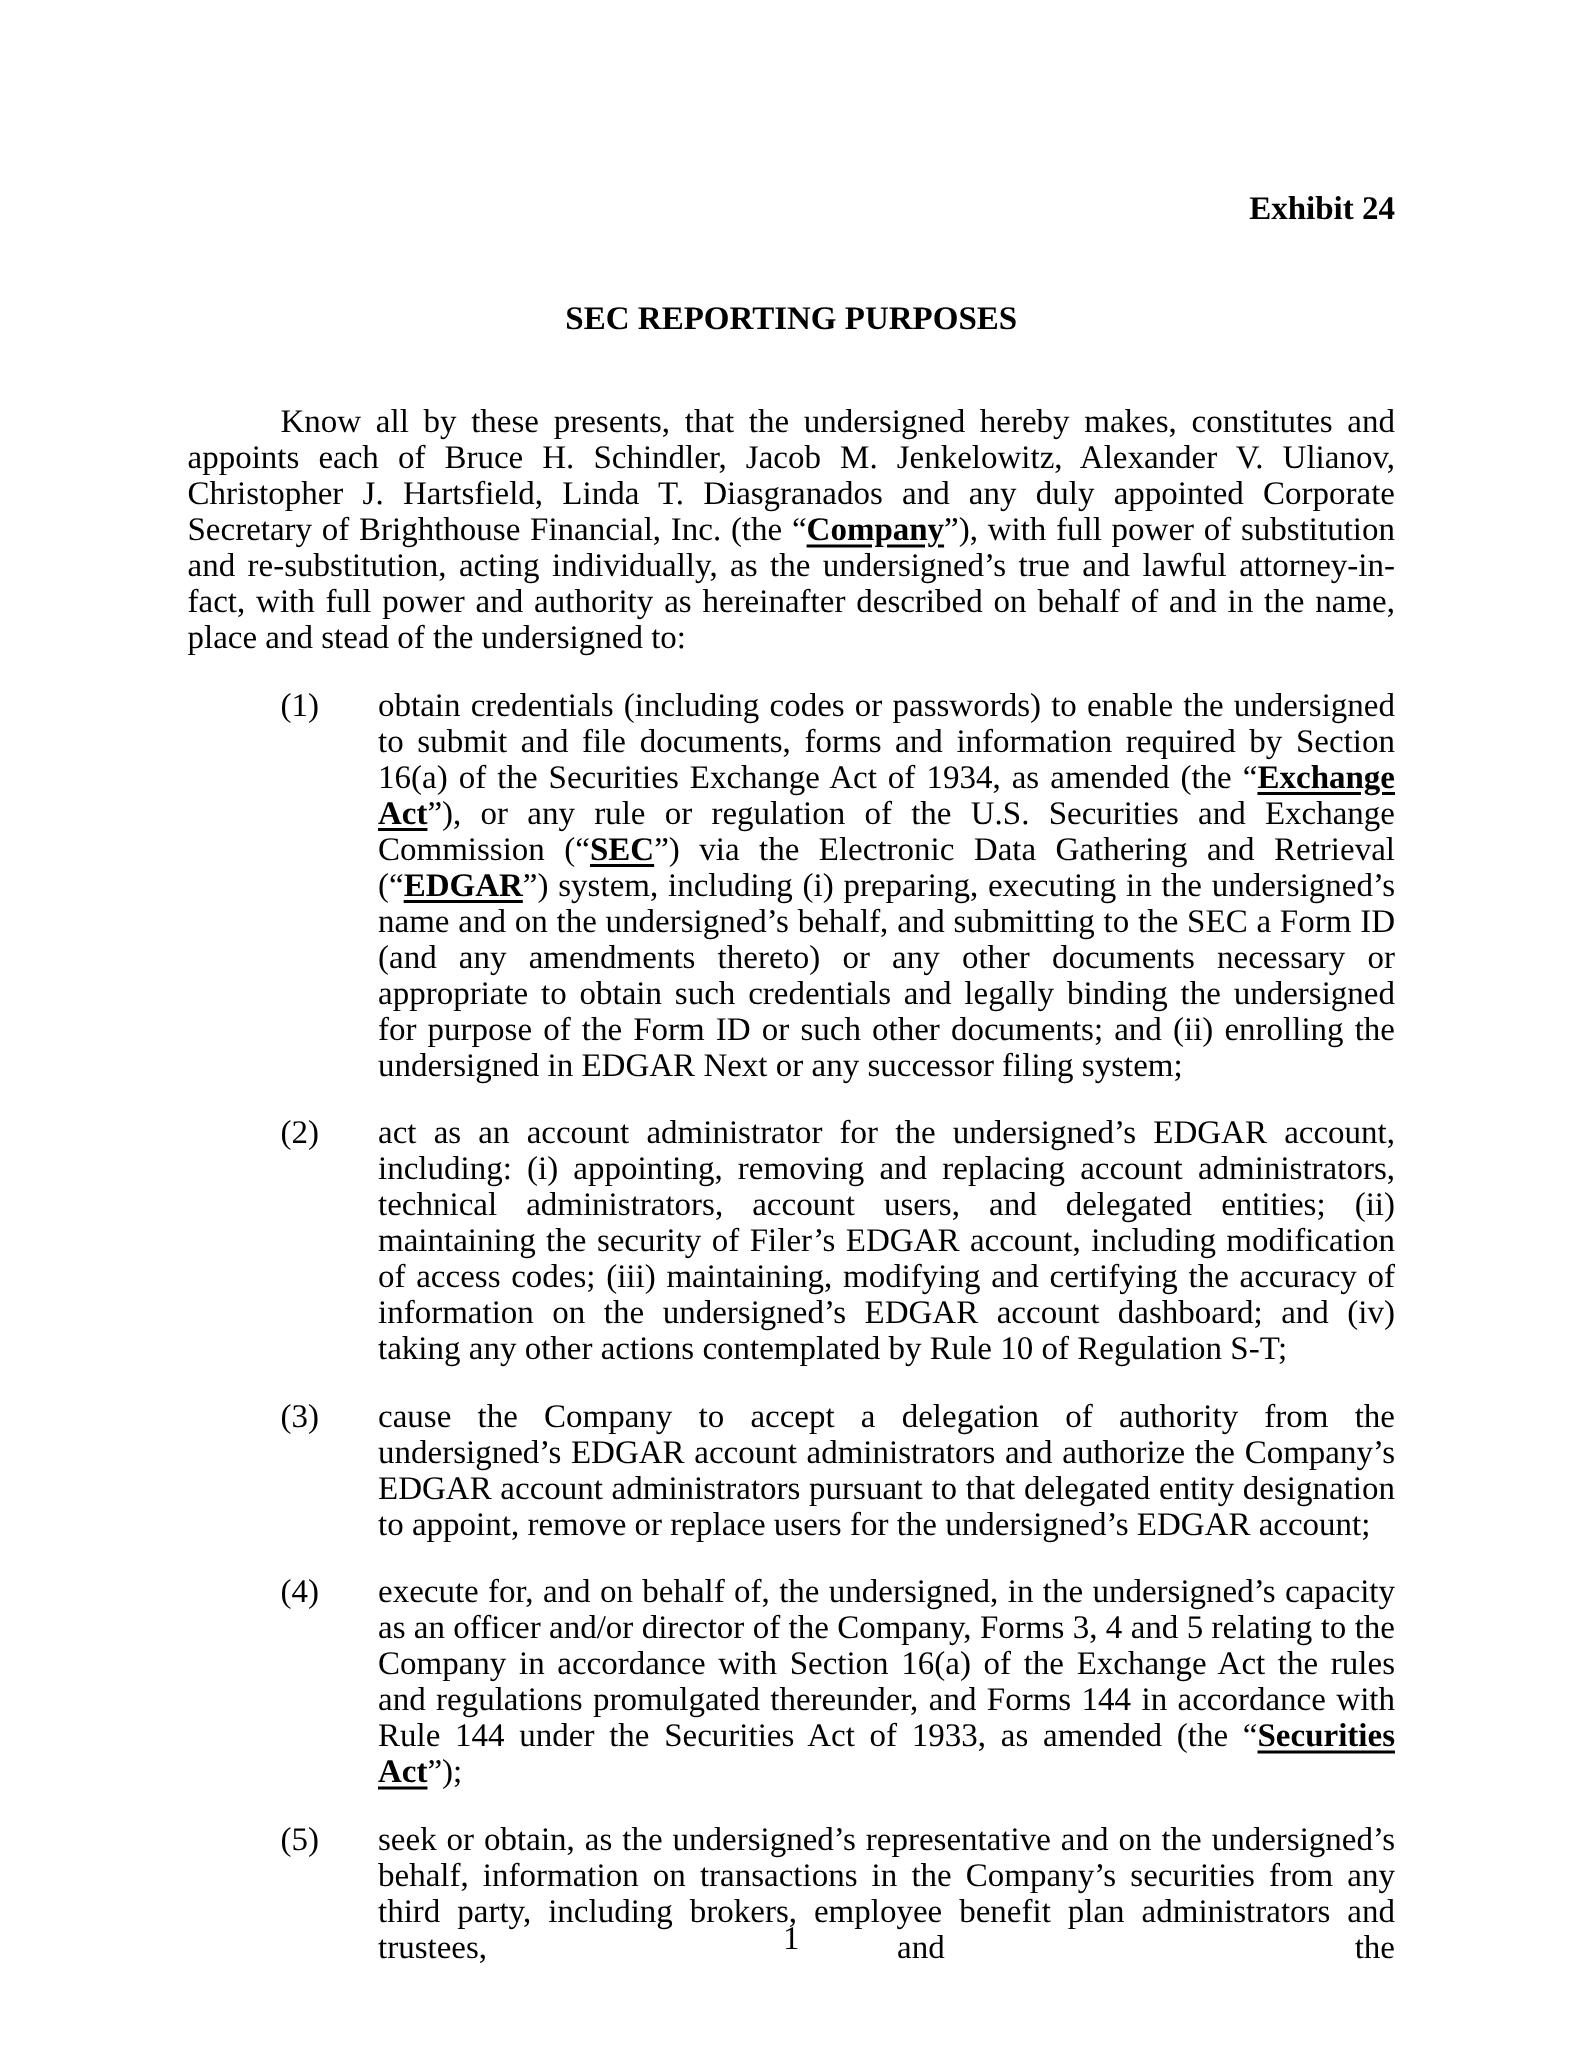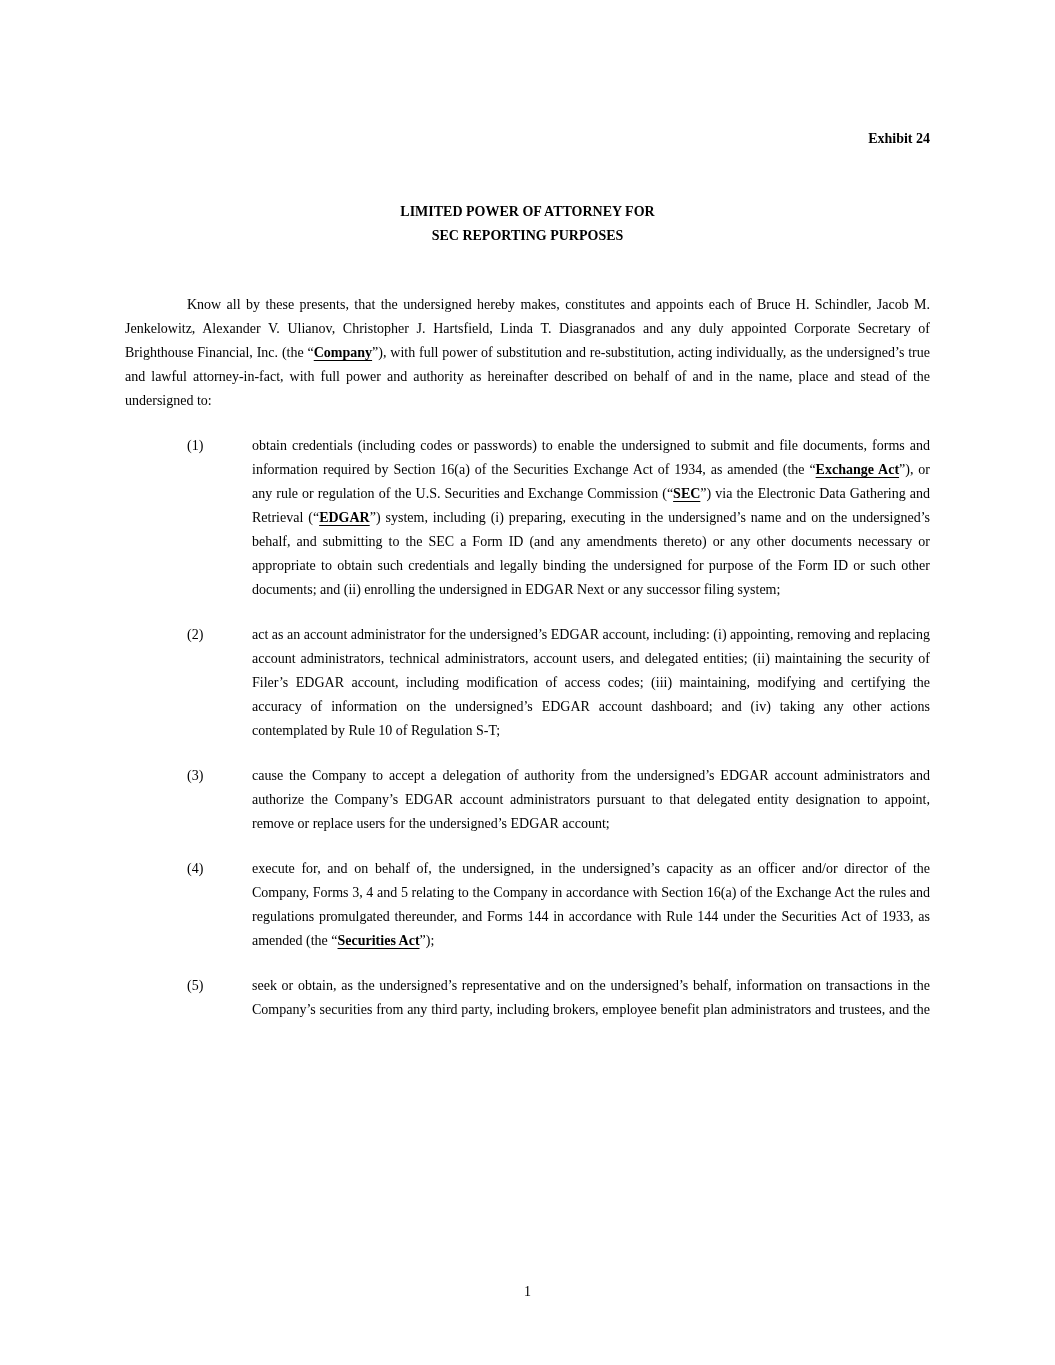--- a/index.html
+++ b/index.html
@@ -10,21 +10,21 @@
   .page {
     width: 1055px;
     height: 1365px;
     margin: 0 auto;
     box-sizing: border-box;
     padding: 127px 125px 0 125px;
     position: relative;
     background: #ffffff;
     color: #000000;
     font-family: "Liberation Serif", "DejaVu Serif", serif;
-    font-size: 14px;
+    font-size: 22px;
     line-height: 24px;
   }
   .exhibit {
     text-align: right;
     font-weight: bold;
   }
   .title {
     margin-top: 49px;
     text-align: center;
     font-weight: bold;
@@ -69,21 +69,20 @@
   }
 </style>
 </head>
 <body>
 
 <div class="page">
 
   <div class="exhibit">Exhibit 24</div>
 
   <div class="title">
-    <div>LIMITED POWER OF ATTORNEY FOR</div>
     <div>SEC REPORTING PURPOSES</div>
   </div>
 
   <p class="intro"><span>Know all by these presents, that the undersigned hereby makes, constitutes and appoints each of Bruce H. Schindler, Jacob M. Jenkelowitz, Alexander V. Ulianov, Christopher J. Hartsfield, Linda T. Diasgranados and any duly appointed Corporate Secretary of Brighthouse Financial, Inc. (the “</span><span class="u">Company</span><span>”), with full power of substitution and re-substitution, acting individually, as the undersigned’s true and lawful attorney-in-fact, with full power and authority as hereinafter described on behalf of and in the name, place and stead of the undersigned to:</span></p>
 
   <div class="list">
     <div class="item">
       <span class="item-num">(1)</span>
       <span class="item-body"><span>obtain credentials (including codes or passwords) to enable the undersigned to submit and file documents, forms and information required by Section 16(a) of the Securities Exchange Act of 1934, as amended (the “</span><span class="u">Exchange Act</span><span>”), or any rule or regulation of the U.S. Securities and Exchange Commission (“</span><span class="u">SEC</span><span>”) via the Electronic Data Gathering and Retrieval (“</span><span class="u">EDGAR</span><span>”) system, including (i) preparing, executing in the undersigned’s name and on the undersigned’s behalf, and submitting to the SEC a Form ID (and any amendments thereto) or any other documents necessary or appropriate to obtain such credentials and legally binding the undersigned for purpose of the Form ID or such other documents; and (ii) enrolling the undersigned in EDGAR Next or any successor filing system;</span></span>
     </div>

